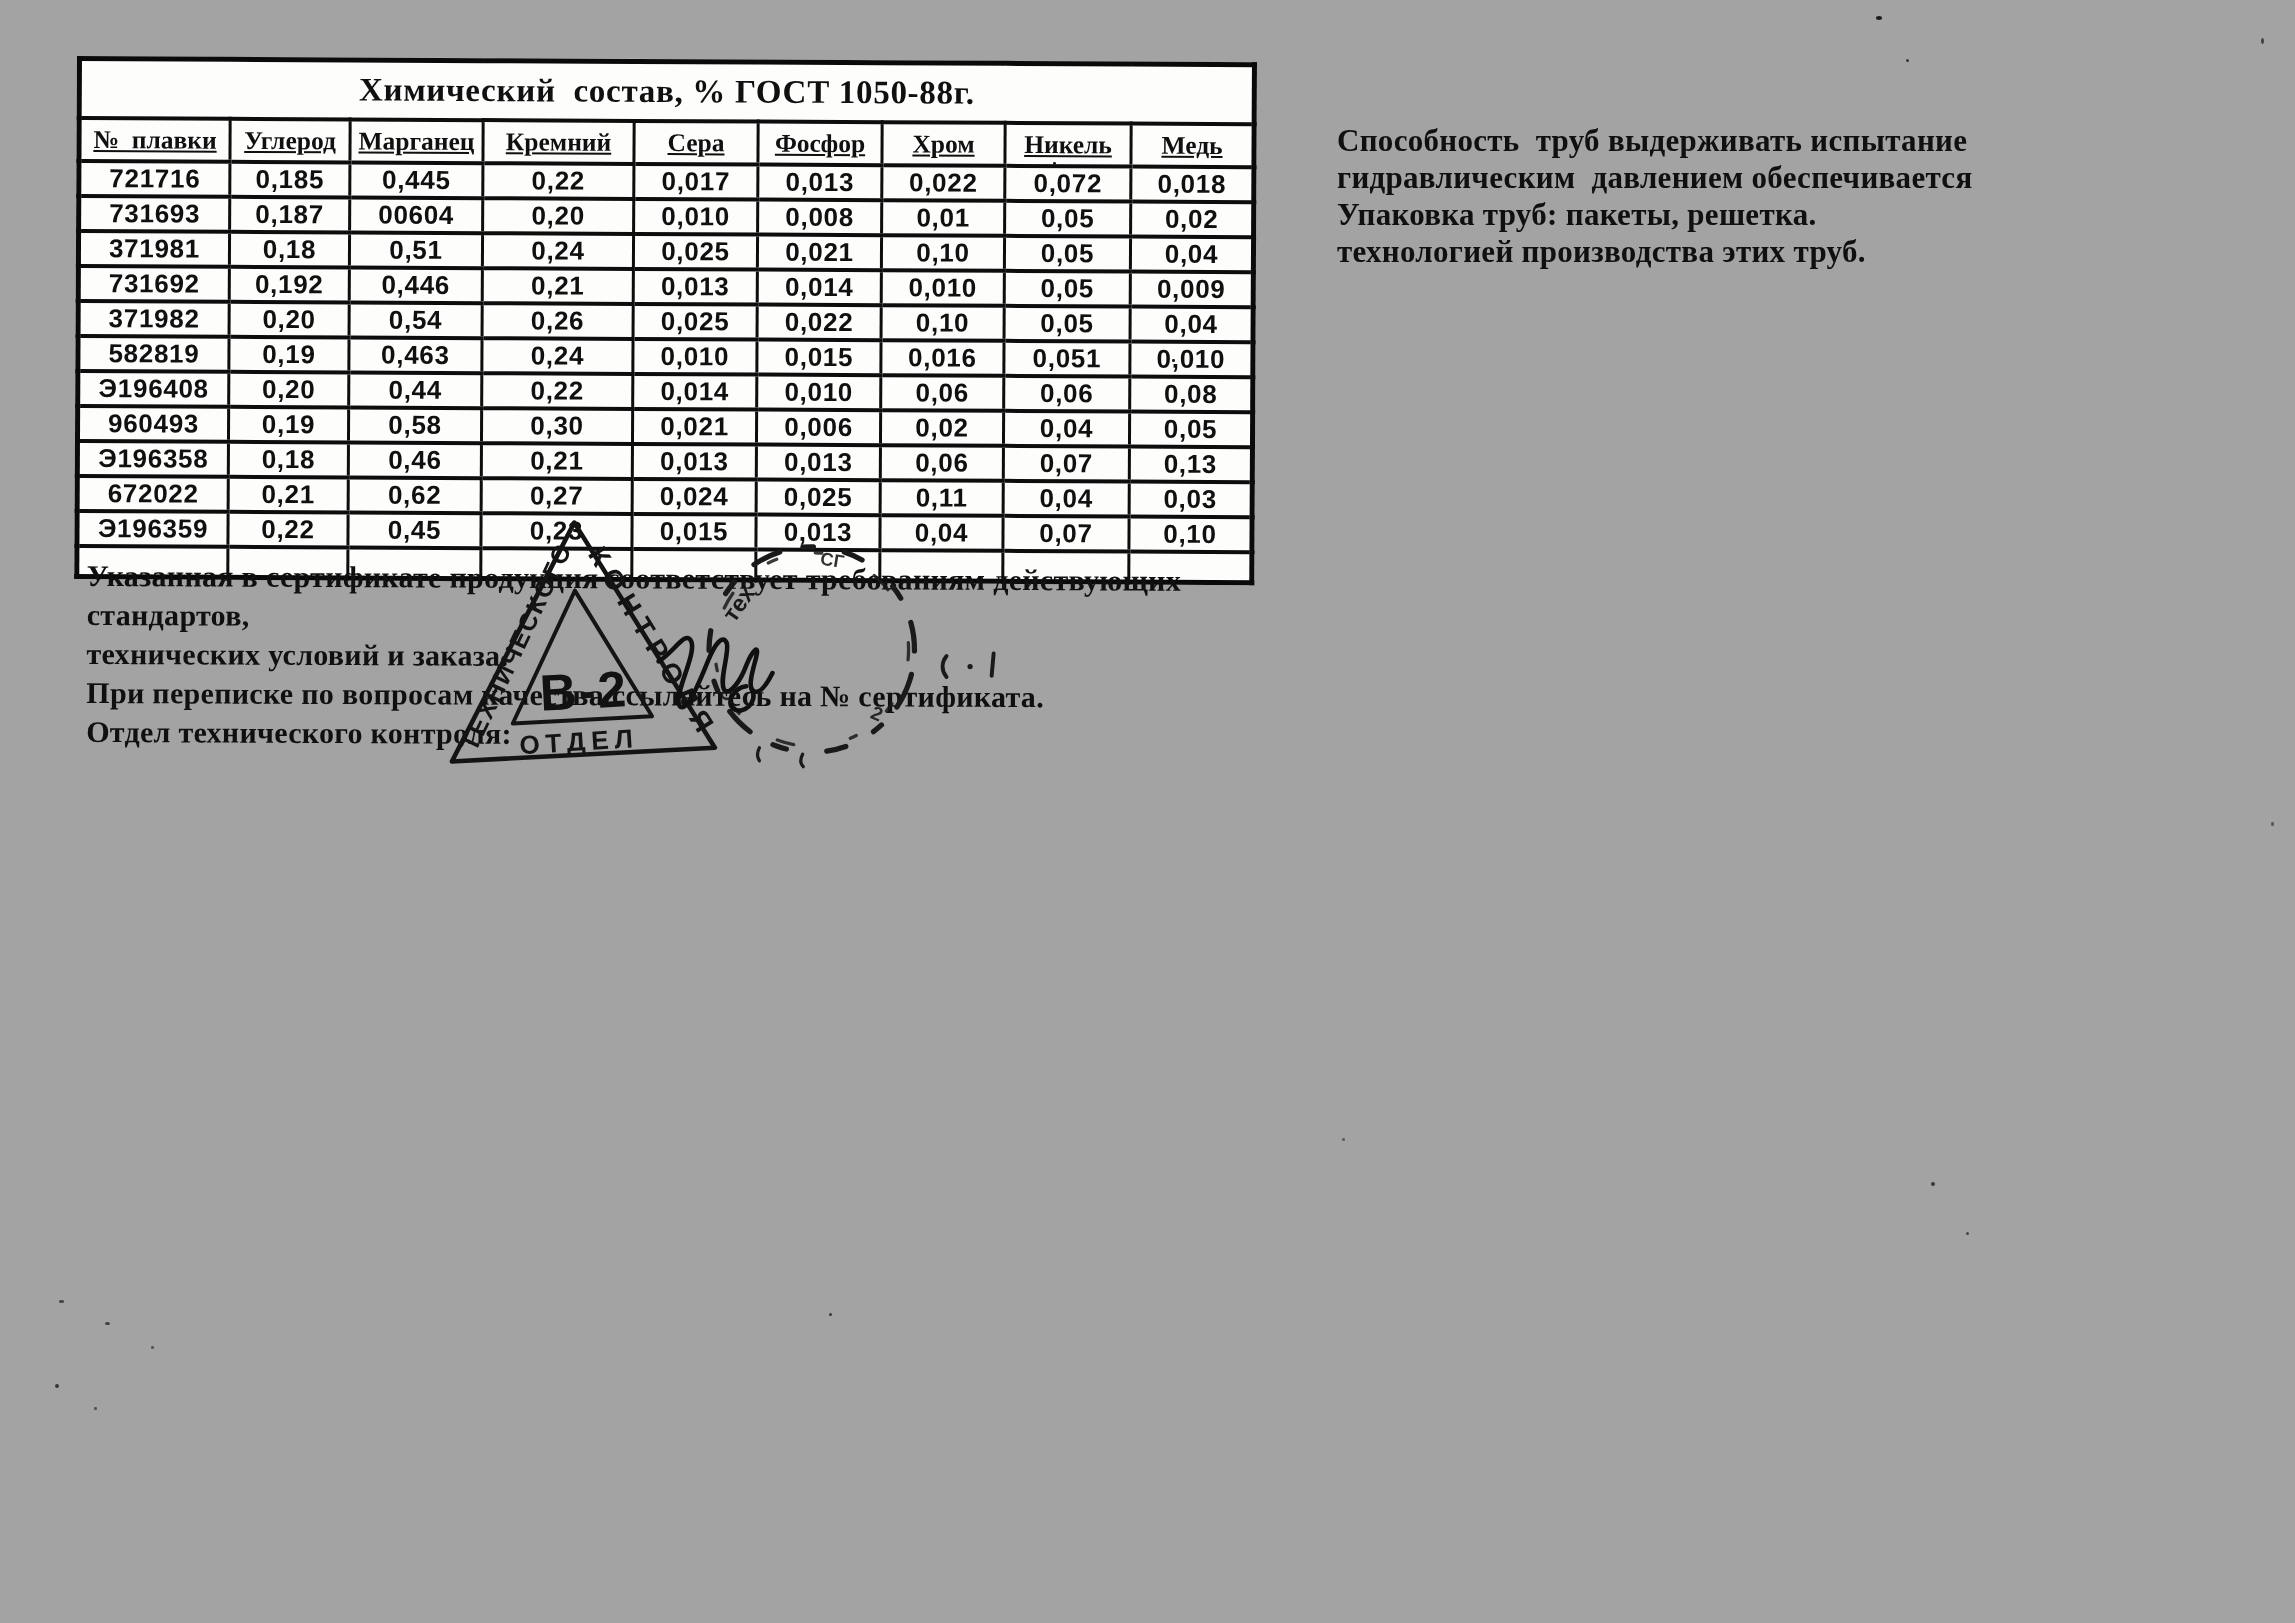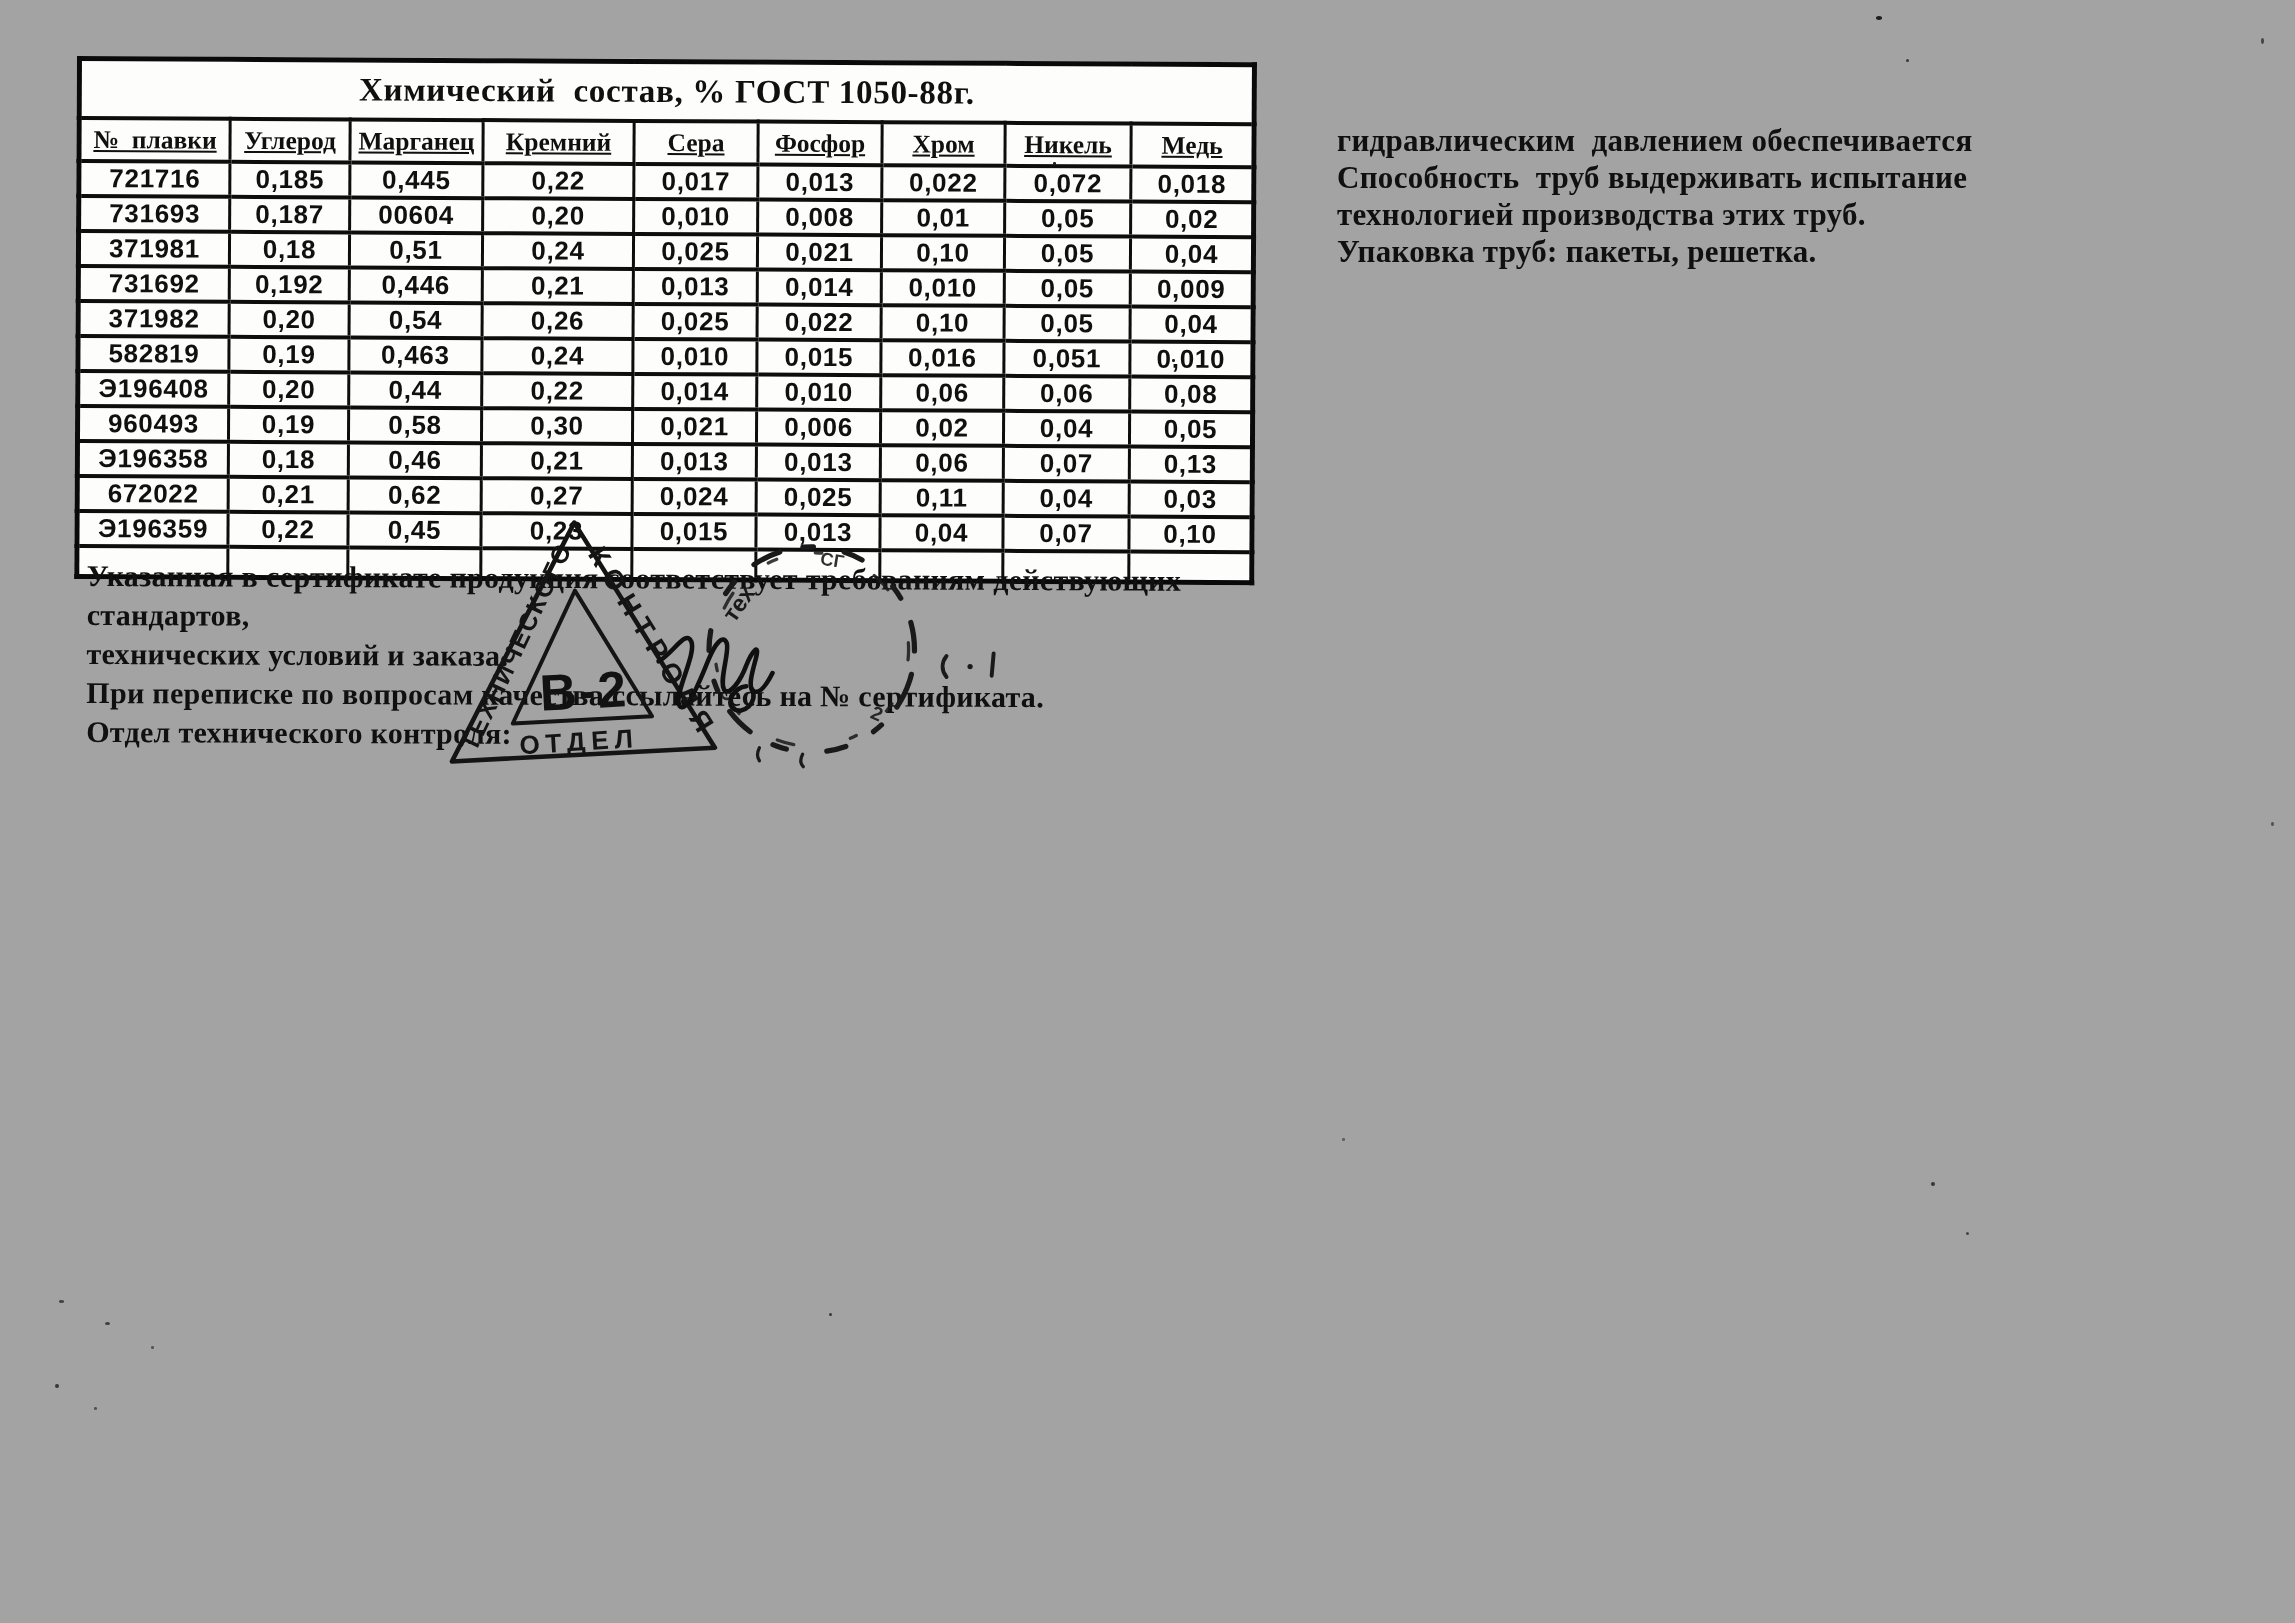--- a/index.html
+++ b/index.html
@@ -244,24 +244,24 @@
           <td></td>
           <td></td>
           <td></td>
           <td></td>
           <td></td>
         </tr>
       </tbody>
   </table>
 
   <div class="right-note">
+    <div class="note-line">Способность  труб выдерживать испытание</div>
     <div class="note-line">гидравлическим  давлением обеспечивается</div>
-    <div class="note-line">Способность  труб выдерживать испытание</div>
+    <div class="note-line">Упаковка труб: пакеты, решетка.</div>
     <div class="note-line">технологией производства этих труб.</div>
-    <div class="note-line">Упаковка труб: пакеты, решетка.</div>
   </div>
 
   <div class="footer-note">
     <div class="note-line">Указанная в сертификате продукция соответствует требованиям действующих стандартов,</div>
     <div class="note-line">технических условий и заказа.</div>
     <div class="note-line">При переписке по вопросам качества ссылайтесь на № сертификата.</div>
     <div class="note-line">Отдел технического контроля:</div>
   </div>
 
   <svg class="stamps" viewBox="600 770 1050 450" fill="none">

